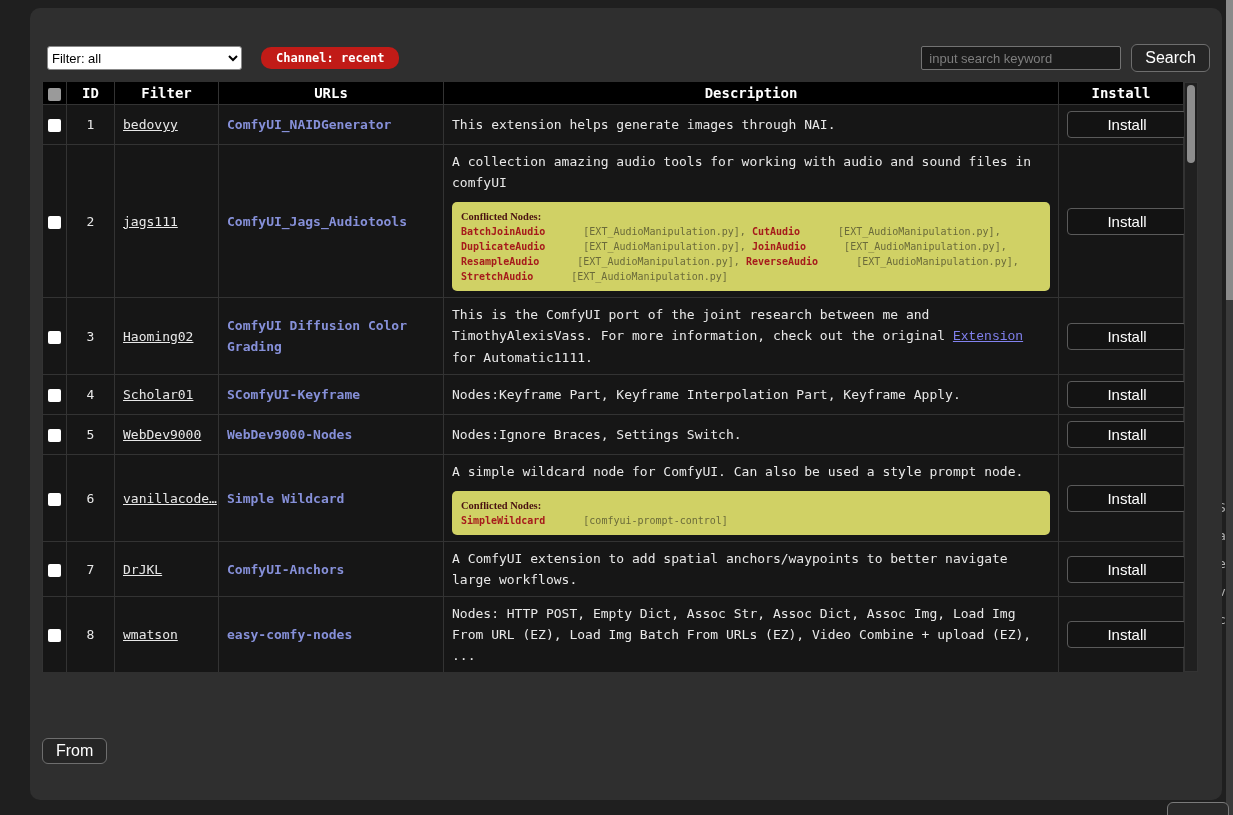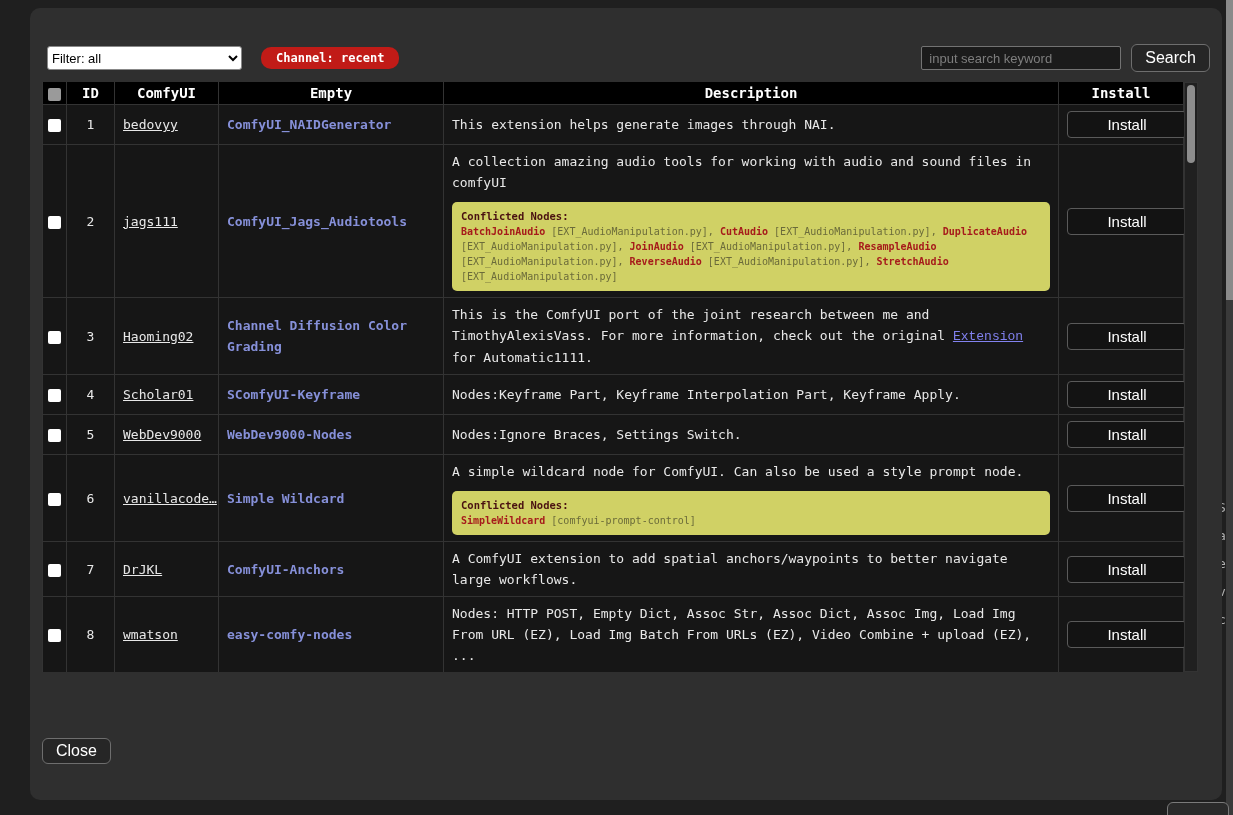--- a/index.html
+++ b/index.html
@@ -61,23 +61,23 @@
   input[type="checkbox"].header-cb { background:#9a9a9a; }
   .install-btn {
     width:120px; height:27px; background:var(--button_bg); border:1px solid var(--button_border);
     border-radius:4px; color:#fff; font:15px "Liberation Sans", sans-serif; cursor:pointer;
   }
   .desc-link { color:var(--desc_link); text-decoration:underline; cursor:pointer;font-family:Liberation Mono, monospace; }
   .conflict {
     margin-top:9px; background:var(--conflict_bg); border-radius:5px;
     padding:7px 9px; font:10px/15px "DejaVu Sans Mono", monospace;
   }
-  .conflict-title { color:var(--conflict_title); font-weight:bold; font-size:10.5px; }
+  .conflict-title { color:var(--conflict_title); font-weight:bold; font-size:10.5px;font-family:Liberation Serif, serif; }
   .cnode { color:var(--conflict_node); font-weight:bold; }
-  .cext { color:var(--conflict_ext); }
+  .cext { color:var(--conflict_ext);margin-left:32px; }
   
   .table-scrollbar {
     width:14px; height:590px; background:#202020; border:1px solid var(--border); position:relative;
   }
   .table-scrollbar .thumb {
     position:absolute; top:2px; left:2px; right:2px; height:78px; background:#8d8d8d; border-radius:6px;
   }
   .close-btn { margin-top:66px; }
   
   .page-scrollbar { position:absolute; right:0; top:0; width:7px; height:815px; background:#3a3a3a; }
@@ -116,22 +116,22 @@
         <col style="width:225px">
           <col style="width:615px">
           <col style="width:125px">
       </colgroup>
       <thead>
         <tr>
           <th>
             <input type="checkbox" class="header-cb" style="">
           </th>
           <th>ID</th>
-          <th>ComfyUI</th>
-          <th>Empty</th>
+          <th>Filter</th>
+          <th>URLs</th>
           <th>Description</th>
           <th>Install</th>
         </tr>
       </thead>
       <tbody>
           <tr>
     <td class="cell-check">
       <input type="checkbox" style="">
     </td>
     <td class="cell-id">1</td>
@@ -162,21 +162,21 @@
     <td class="cell-install">
       <button class="install-btn">Install</button>
     </td>
   </tr>
           <tr>
     <td class="cell-check">
       <input type="checkbox" style="">
     </td>
     <td class="cell-id">3</td>
     <td class="cell-author">Haoming02</td>
-    <td class="cell-name">Channel Diffusion Color Grading</td>
+    <td class="cell-name">ComfyUI Diffusion Color Grading</td>
     <td class="cell-desc">
       <div><span>This is the ComfyUI port of the joint research between me and TimothyAlexisVass. For more information, check out the original </span><a class="desc-link">Extension</a><span> for Automatic1111.</span></div>
 
     </td>
     <td class="cell-install">
       <button class="install-btn">Install</button>
     </td>
   </tr>
           <tr>
     <td class="cell-check">
@@ -256,21 +256,21 @@
       <button class="install-btn">Install</button>
     </td>
   </tr>
         </tbody>
     </table>
     <div class="table-scrollbar">
       <div class="thumb"></div>
     </div>
   </div>
 
-  <button class="btn close-btn">Close</button>
+  <button class="btn close-btn">From</button>
 </div>
 
 <div class="edge-frags">
   <span style="top:500px">S</span>
   <span style="top:528px">a</span>
   <span style="top:556px">e</span>
   <span style="top:584px">v</span>
   <span style="top:612px">c</span>
 </div>
 

